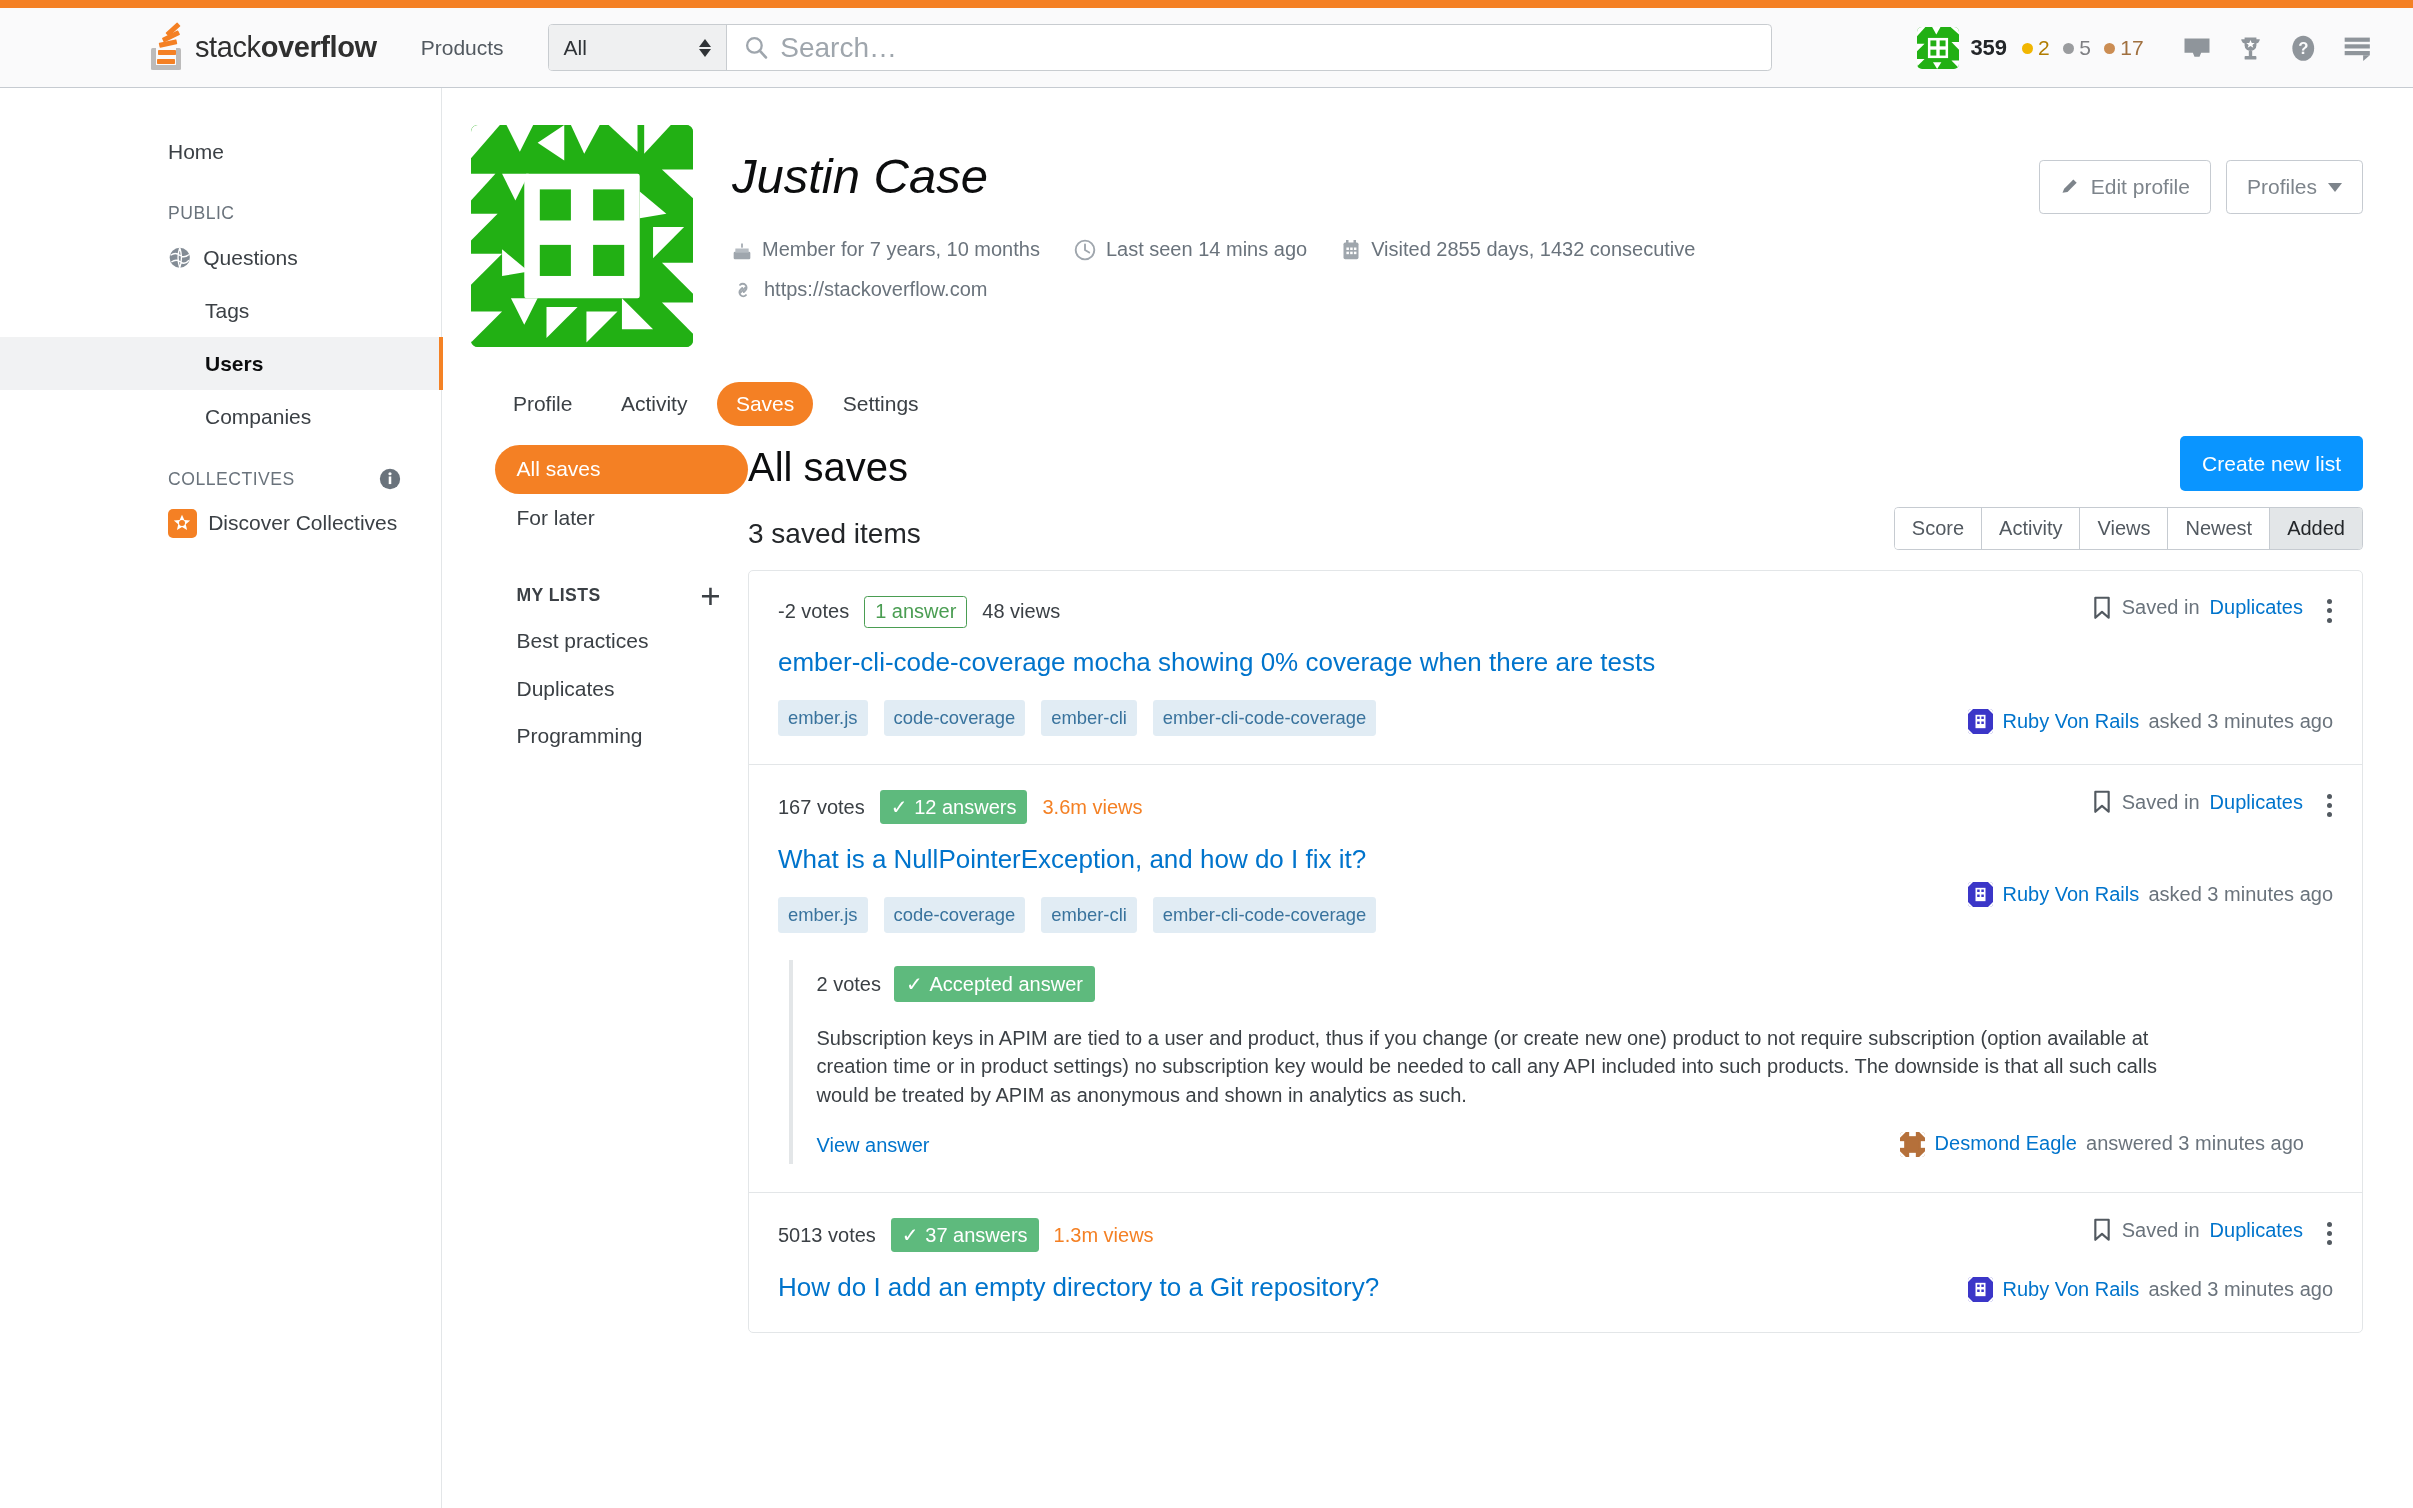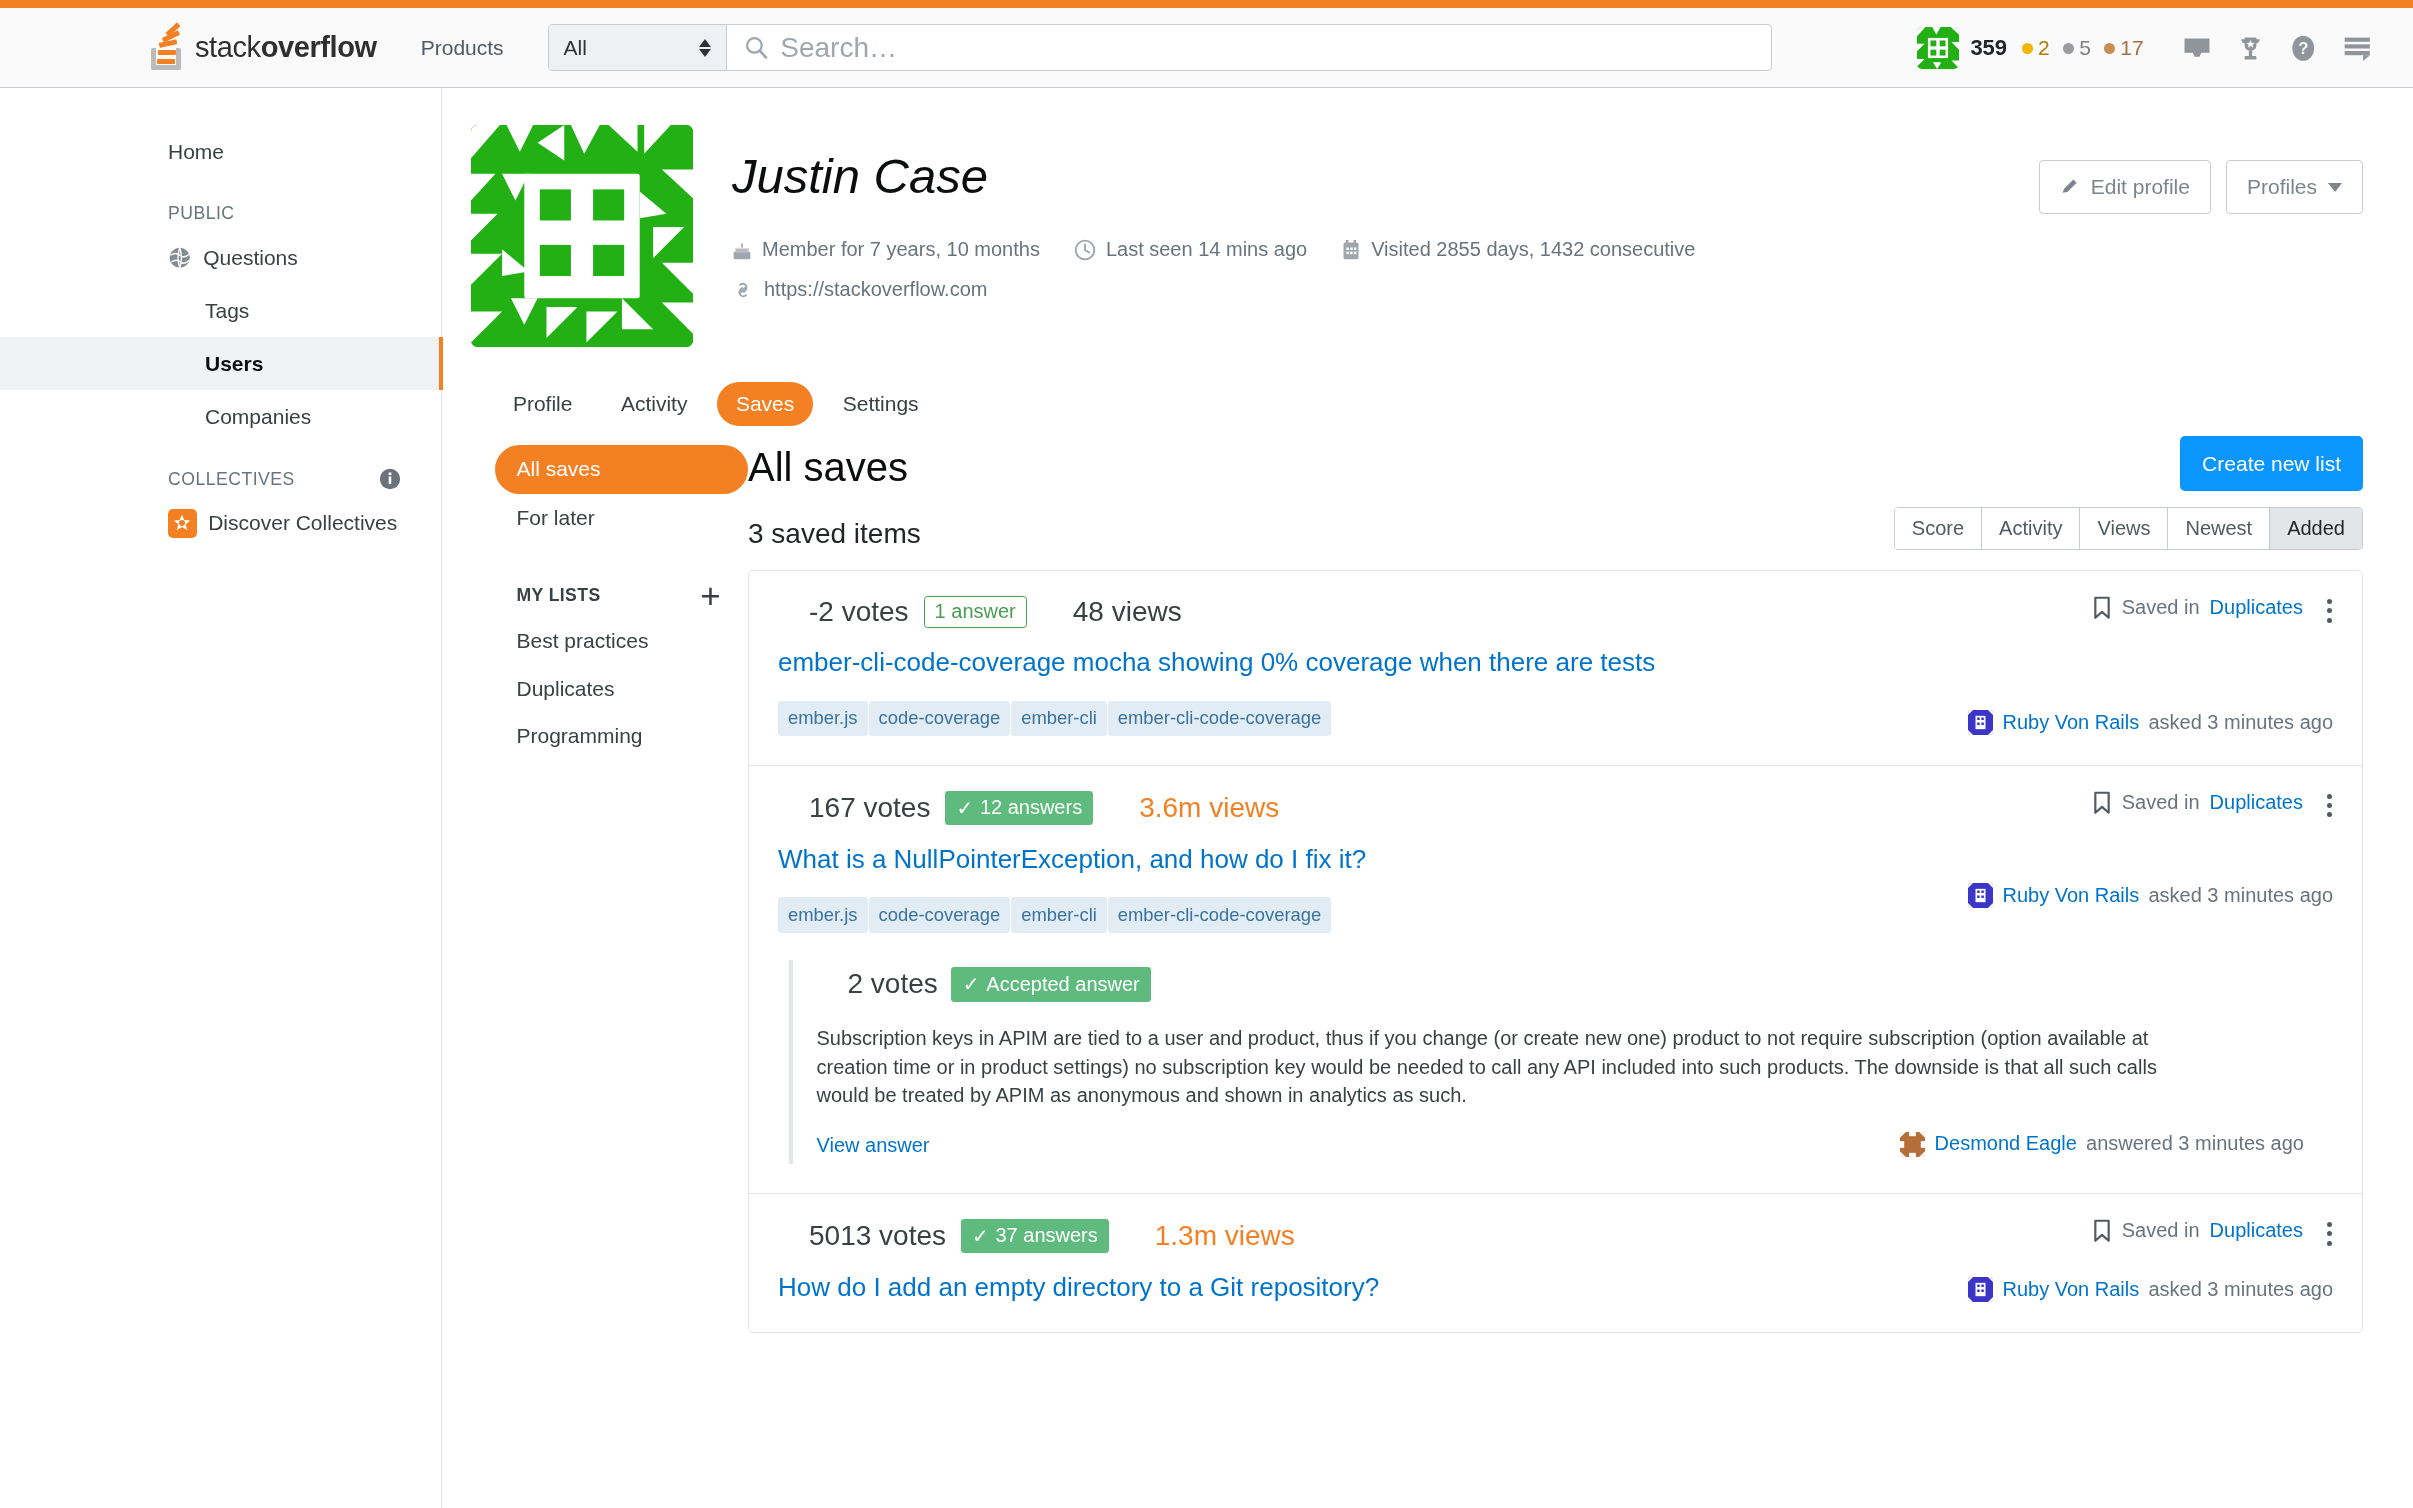--- a/index.html
+++ b/index.html
@@ -176,35 +176,35 @@
   .sorter div.active { background: #e3e6e8; color: #232629; }
 
   
   .cards {
     margin-top: 20px; border: 1.7px solid #e3e6e8; border-radius: 5px;
     background: #fff; overflow: hidden;
   }
   .card { padding: 25px 29px 28.5px 29px; border-bottom: 1.7px solid #e3e6e8; position: relative; }
   .card:last-child { border-bottom: none; }
   .card-statrow { display: flex; align-items: center; gap: 15px; }
-  .stat { font-size: 28px; color: #3b4045; margin-left: 31px; }
+  .stat { font-size: 20px; color: #3b4045; }
   .pill-answer {
     border: 1.7px solid #4a9d52; color: #4a9d52; border-radius: 3.4px;
     padding: 3.4px 10px; font-size: 20px;
   }
   .pill-answered {
     background: #5eba7d; color: #fff; border-radius: 3.4px;
     padding: 5px 11px; font-size: 20px; display: flex; align-items: center; gap: 6.7px;
   }
   .views-warm { color: #f48024; }
   .card-title {
     display: block; margin-top: 18.4px; font-size: 26px;
     color: #0074cc; text-decoration: none; line-height: 1.25;
   }
-  .tagrow { display: flex; gap: 1px; margin-top: 22px; flex-wrap: wrap; }
+  .tagrow { display: flex; gap: 16px; margin-top: 22px; flex-wrap: wrap; }
   .tag {
     background: #e1ecf4; color: #39739d; font-size: 18.4px;
     padding: 6.7px 10px; border-radius: 3.4px;
   }
   .saved-in {
     position: absolute; right: 59px; top: 25px;
     display: flex; align-items: center; gap: 10px; font-size: 20px; color: #6a737c;
   }
   .saved-in a { color: #0074cc; text-decoration: none; }
   .kebab {

